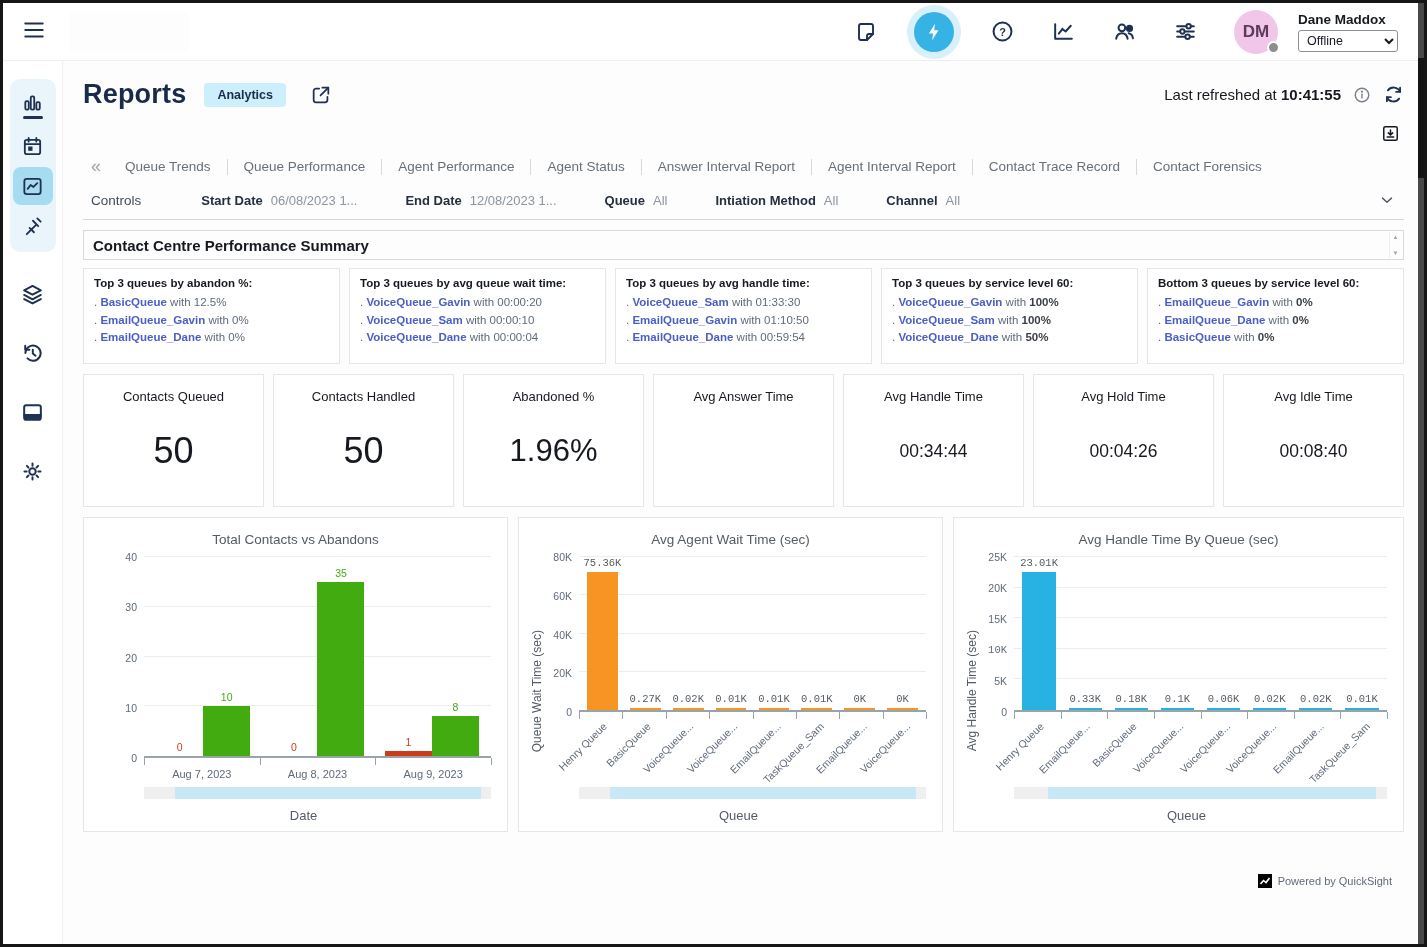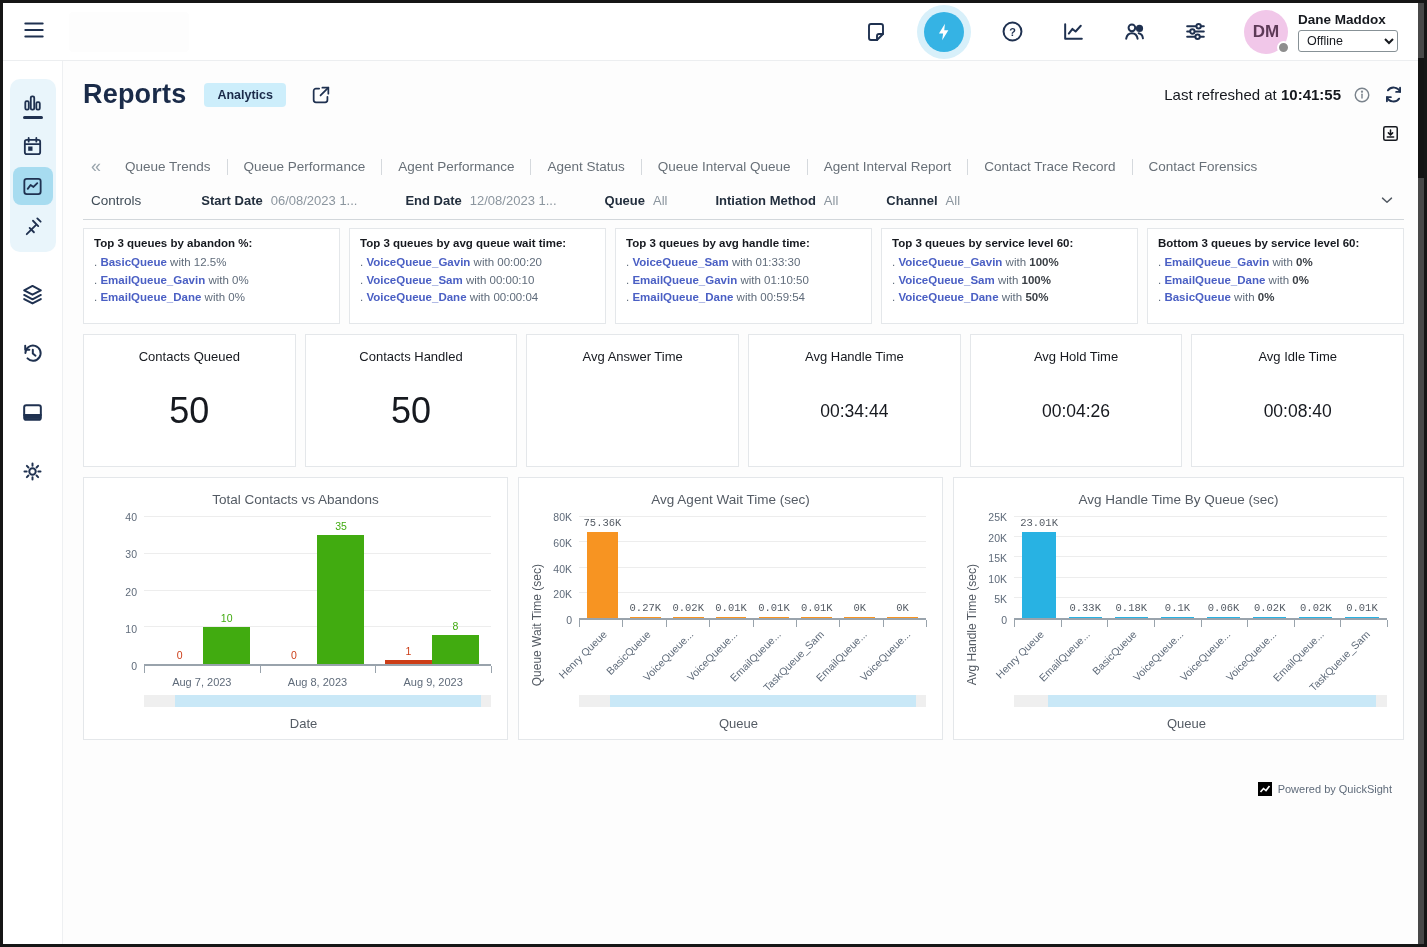--- a/index.html
+++ b/index.html
@@ -8,21 +8,21 @@
   .v-scroll { position:absolute; right:0; top:0; bottom:0; width:6px; background:#484848; z-index:50; }
   .v-scroll .vthumb { position:absolute; top:55px; height:120px; left:0; right:0; background:#141414; }
 
   
   .topbar { height:58px; display:flex; align-items:center; padding:0 26px 0 14px; border-bottom:1px solid #eceef0; background:#fff; }
   .hamburger { background:none; border:none; cursor:pointer; padding:4px; }
   .logo-blur { width:120px; height:40px; margin-left:18px; background:#fdfdfd; border-radius:4px; }
   .topbar-right { margin-left:auto; display:flex; align-items:center; gap:36px; }
   .tb-icon { display:inline-flex; cursor:pointer; }
   .bolt-btn { width:40px; height:40px; border-radius:50%; background:#35b3e4; box-shadow:0 0 0 7px #d8f0fa; display:flex; align-items:center; justify-content:center; cursor:pointer; }
-  .avatar-user { display:flex; align-items:center; gap:10px; }
+  .avatar-user { display:flex; align-items:center; gap:20px; }
   .avatar-wrap { position:relative; width:44px; height:44px; cursor:pointer; }
   .avatar { width:44px; height:44px; border-radius:50%; background:#f1c7e9; color:#5d3a57; font-weight:700; font-size:17px; display:flex; align-items:center; justify-content:center; }
   .status-dot { position:absolute; right:-2px; bottom:0; width:13px; height:13px; border-radius:50%; background:#8e8e8e; border:2px solid #fff; }
   .user-name { font-size:13.5px; font-weight:700; color:#16191f; margin-bottom:3px; }
   .status-select { width:100px; font-size:12.5px; color:#16191f; padding:2px 4px; border:1px solid #879196; border-radius:3px; background:#fff; }
 
   
   .app-body { display:flex; height:886px; }
   .sidebar { flex:0 0 60px; border-right:1px solid #eef0f2; padding-top:10px; display:flex; flex-direction:column; align-items:center; background:#fff; }
   .side-group { background:#e9f5fb; border-radius:10px; padding:7px 0 6px; width:46px; display:flex; flex-direction:column; align-items:center; margin-top:8px; }
@@ -77,21 +77,21 @@
   .kpi-card { flex:1; border:1px solid #e4e7ea; background:#fff; height:133px; display:flex; flex-direction:column; align-items:center; }
   .kpi-label { font-size:13px; color:#16191f; margin-top:14px; }
   .kpi-value-wrap { flex:1; display:flex; align-items:center; }
   .kpi-value { color:#16191f; margin-bottom:8px; }
   .kpi-value.xl { font-size:36px; }
   .kpi-value.lg { font-size:31px; }
   .kpi-value.md { font-size:17.5px; }
 
   
   .charts-row { display:flex; gap:10px; margin-top:10px; }
-  .chart-card { border:1px solid #e4e7ea; background:#fff; height:263px; padding:8px 10px 6px; display:flex; flex-direction:column; }
+  .chart-card { border:1px solid #e4e7ea; background:#fff; height:315px; padding:8px 10px 6px; display:flex; flex-direction:column; }
   .chart-card.c0 { flex:0 0 425px; } .chart-card.c1 { flex:0 0 425px; } .chart-card.c2 { flex:1; }
   .chart-title { text-align:center; font-size:13.5px; color:#545b64; padding:6px 0 10px; }
   .chart-body { flex:1; display:flex; min-height:0; }
   .y-title { flex:0 0 16px; display:flex; align-items:center; justify-content:center; }
   .y-title span { writing-mode:vertical-rl; transform:rotate(180deg); font-size:12px; color:#545b64; white-space:nowrap; }
   .plot-col { flex:1; display:flex; flex-direction:column; min-width:0; }
   .plot-row { flex:1; display:flex; min-height:0; }
   .y-labels { flex:0 0 34px; position:relative; }
   .ytick { position:absolute; right:7px; font-size:10.5px; color:#5f6b7a; }
   .plot { flex:1; position:relative; border-bottom:2px solid #99a3ac; margin-right:6px; }
@@ -295,21 +295,21 @@
           <span class="tab-chevron">«</span>
           <div id="tabs-list" style="display:flex; align-items:flex-end;">
               <div class="tab">Queue Trends</div>
               <span class="tab-sep"></span>
               <div class="tab">Queue Performance</div>
               <span class="tab-sep"></span>
               <div class="tab">Agent Performance</div>
               <span class="tab-sep"></span>
               <div class="tab">Agent Status</div>
               <span class="tab-sep"></span>
-              <div class="tab">Queue Interval Queue</div>
+              <div class="tab">Answer Interval Report</div>
               <span class="tab-sep"></span>
               <div class="tab">Agent Interval Report</div>
               <span class="tab-sep"></span>
               <div class="tab">Contact Trace Record</div>
               <span class="tab-sep"></span>
               <div class="tab">Contact Forensics</div>
             </div>
 
         </div>
 
@@ -337,20 +337,27 @@
                 <span class="ctl-value">All</span>
               </div>
             </div>
           <span class="ctl-chevron">
             <svg class="ic" width="18" height="18" viewBox="0 0 24 24" style="stroke:#545b64">
                 <polyline points="6,9.5 12,15 18,9.5"></polyline>
               </svg>
           </span>
         </div>
 
+        <div class="summary-box">
+          <span class="summary-title">Contact Centre Performance Summary</span>
+          <span class="mini-scroll">
+              <span>▲</span>
+              <span>▼</span>
+            </span>
+        </div>
 
         <div class="insights-row" id="insights-row">
             <div class="ins-card">
               <div class="ins-title">Top 3 queues by abandon %:</div>
               <div class="ins-item"><span class="bullet">.</span> <a class="q-link">BasicQueue</a> <span class="conj">with</span> <span class="val">12.5%</span></div>
               <div class="ins-item"><span class="bullet">.</span> <a class="q-link">EmailQueue_Gavin</a> <span class="conj">with</span> <span class="val">0%</span></div>
               <div class="ins-item"><span class="bullet">.</span> <a class="q-link">EmailQueue_Dane</a> <span class="conj">with</span> <span class="val">0%</span></div>
             </div>
             <div class="ins-card">
               <div class="ins-title">Top 3 queues by avg queue wait time:</div>
@@ -382,20 +389,26 @@
             <div class="kpi-card">
               <div class="kpi-label">Contacts Queued</div>
               <div class="kpi-value-wrap">
                 <div class="kpi-value xl">50</div>
               </div>
             </div>
             <div class="kpi-card">
               <div class="kpi-label">Contacts Handled</div>
               <div class="kpi-value-wrap">
                 <div class="kpi-value xl">50</div>
+              </div>
+            </div>
+            <div class="kpi-card">
+              <div class="kpi-label">Abandoned %</div>
+              <div class="kpi-value-wrap">
+                <div class="kpi-value lg">1.96%</div>
               </div>
             </div>
             <div class="kpi-card">
               <div class="kpi-label">Avg Answer Time</div>
             </div>
             <div class="kpi-card">
               <div class="kpi-label">Avg Handle Time</div>
               <div class="kpi-value-wrap">
                 <div class="kpi-value md">00:34:44</div>
               </div>
@@ -585,21 +598,21 @@
               <div class="chart-title">Avg Handle Time By Queue (sec)</div>
               <div class="chart-body">
                 <div class="y-title">
                   <span>Avg Handle Time (sec)</span>
                 </div>
                 <div class="plot-col">
                   <div class="plot-row">
                     <div class="y-labels">
                       <span class="ytick" style="bottom: calc(0% - 6px);">0</span>
                       <span class="ytick" style="bottom: calc(20% - 6px);">5K</span>
-                      <span class="ytick" style="bottom: calc(40% - 6px);">10K</span>
+                      <span class="ytick" style="bottom: calc(40% - 6px); font-family: Liberation Mono, monospace;">10K</span>
                       <span class="ytick" style="bottom: calc(60% - 6px);">15K</span>
                       <span class="ytick" style="bottom: calc(80% - 6px);">20K</span>
                       <span class="ytick" style="bottom: calc(100% - 6px);">25K</span>
                     </div>
                     <div class="plot">
                       <div class="gridline" style="bottom: 20%;"></div>
                       <div class="gridline" style="bottom: 40%;"></div>
                       <div class="gridline" style="bottom: 60%;"></div>
                       <div class="gridline" style="bottom: 80%;"></div>
                       <div class="gridline" style="bottom: 100%;"></div>

